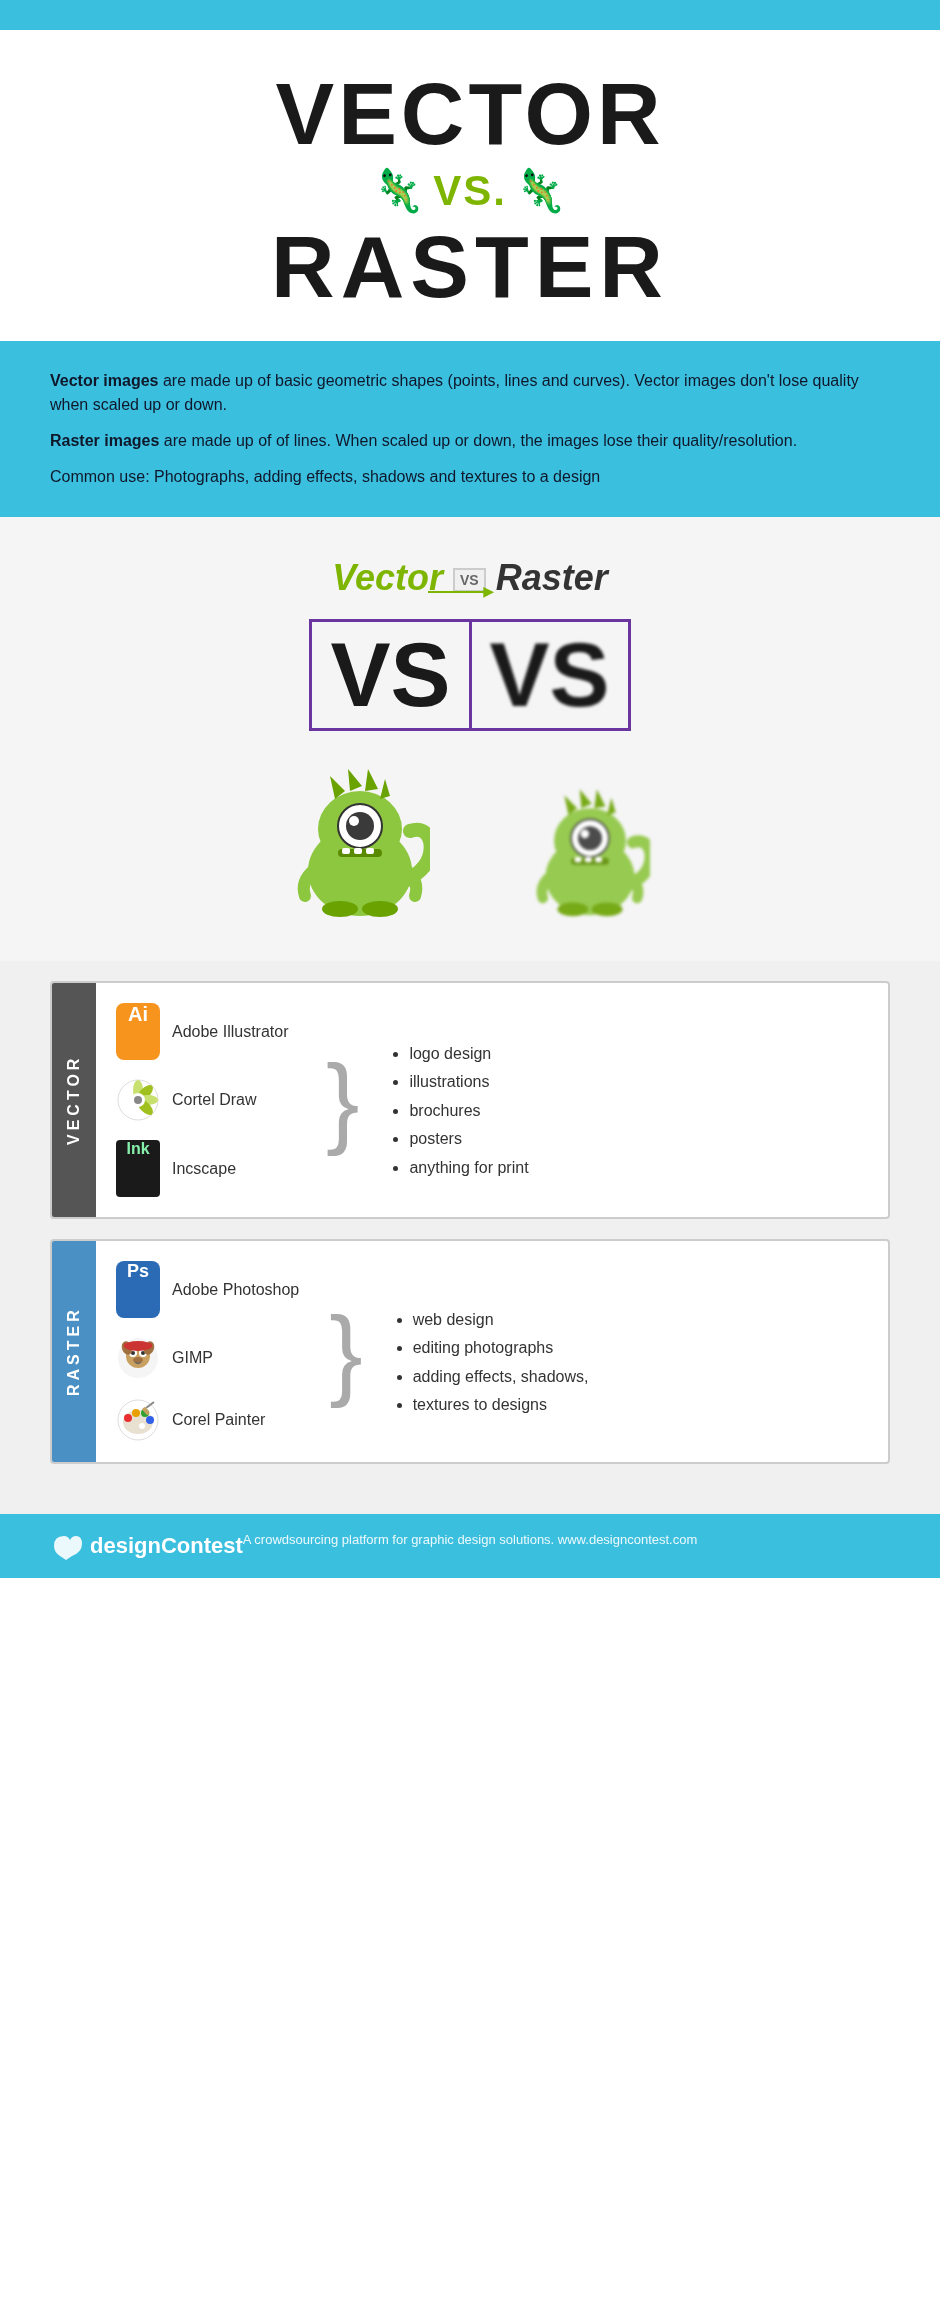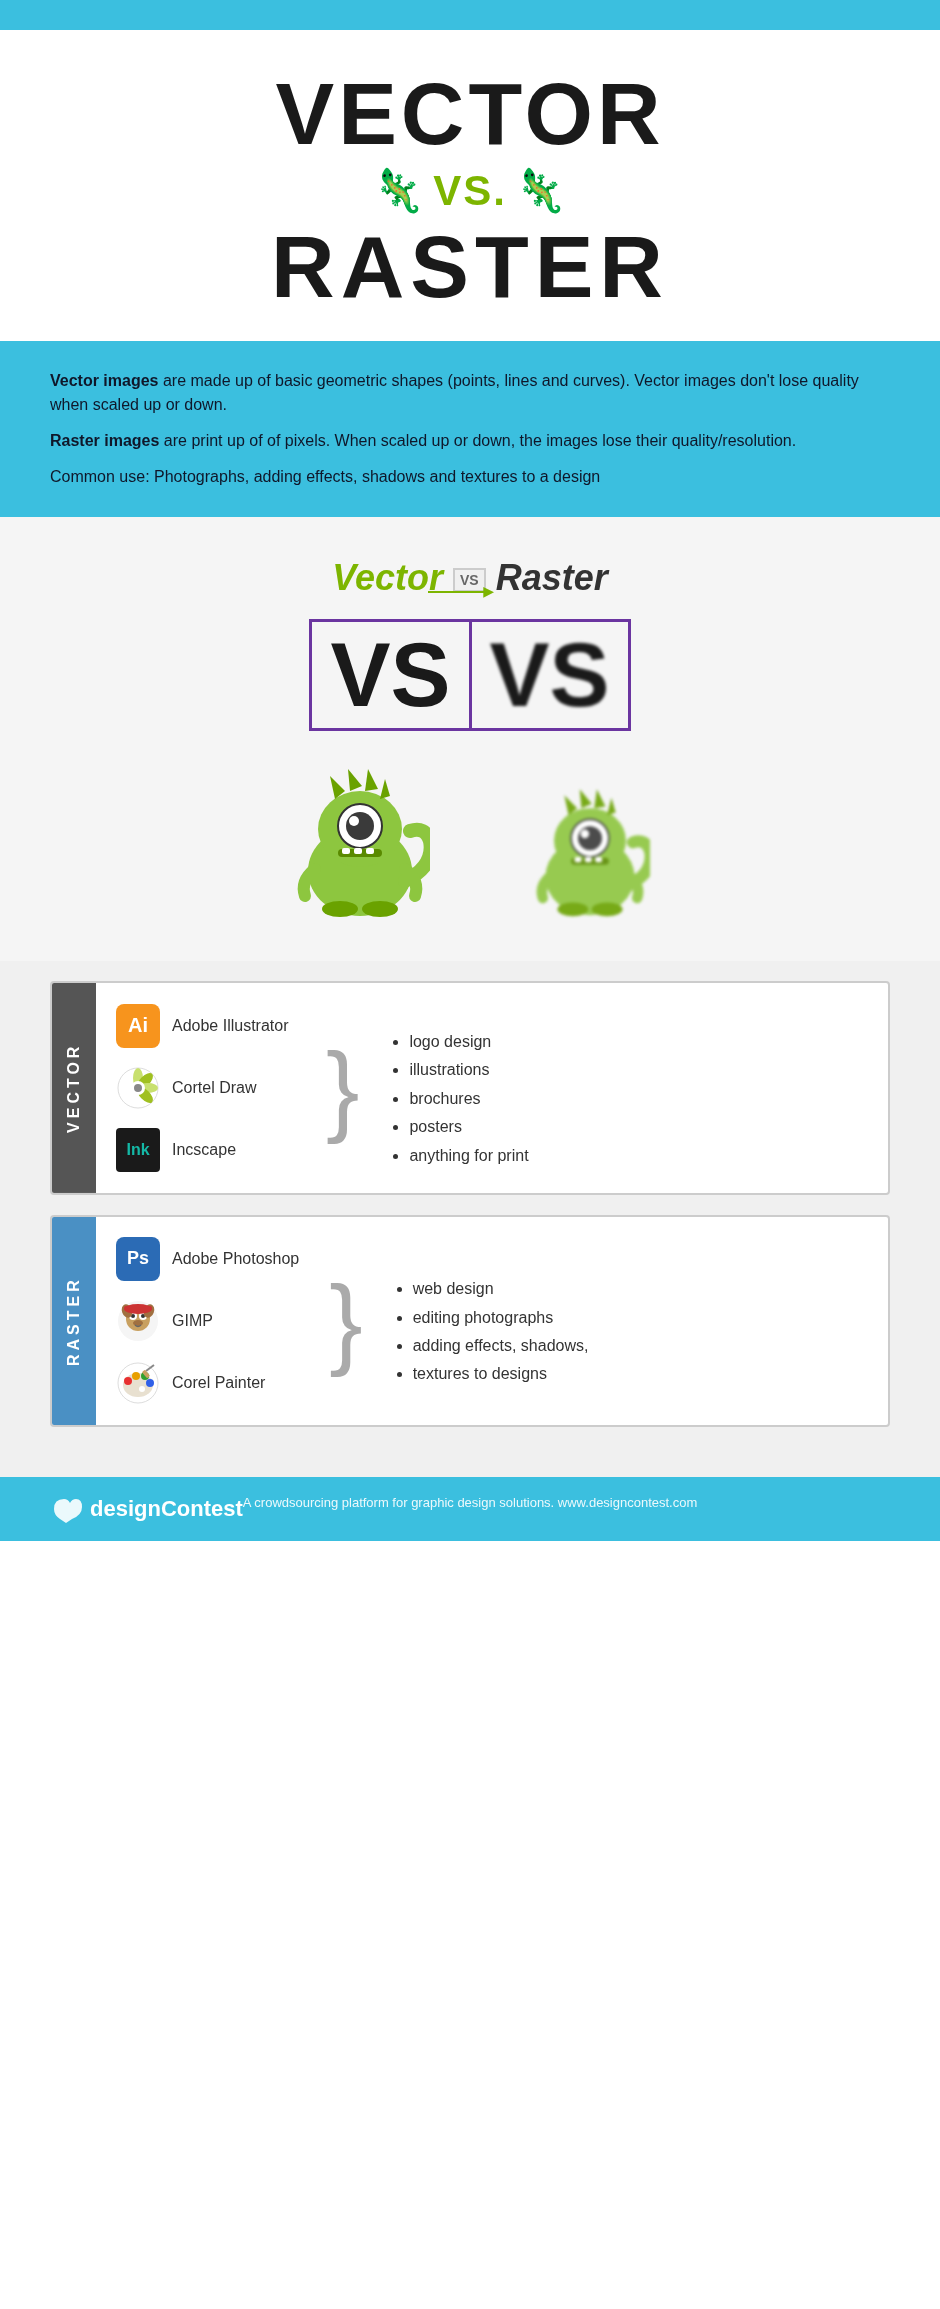--- a/index.html
+++ b/index.html
@@ -176,24 +176,24 @@
     }
 
     .tool-app-row {
       display: flex;
       align-items: center;
       gap: 12px;
     }
 
     .app-icon {
       width: 44px;
-      height: 44px;
+      height: 57px;
       border-radius: 8px;
       display: flex;
-      align-items: center;
+      align-items: flex-start;
       justify-content: center;
       font-size: 22px;
       font-weight: 900;
       color: white;
       flex-shrink: 0;
     }
     .ai-icon { background: #f7941d; }
     .ink-icon { background: #1a1a1a; border-radius: 4px; }
     .ps-icon { background: #2b6bb5; }
 
@@ -256,21 +256,21 @@
     .ai-letter {
       font-family: 'Arial Black', sans-serif;
       font-size: 20px;
       font-weight: 900;
       color: white;
     }
     .ink-letter {
       font-family: 'Arial Black', sans-serif;
       font-size: 16px;
       font-weight: 900;
-      color: #14b8a6;
+      color: #86efac;
     }
     .ps-letter {
       font-family: 'Arial Black', sans-serif;
       font-size: 18px;
       font-weight: 900;
       color: white;
     }
 
     
     .cd-icon-wrap {
@@ -306,21 +306,21 @@
   <div class="hero-raster">RASTER</div>
 </div>
 
 <div class="info-section">
   <p>
     <strong>Vector images</strong>
     <span> are made up of basic geometric shapes (points, lines and curves). Vector images don't lose quality when scaled up or down.</span>
   </p>
   <p>
     <strong>Raster images</strong>
-    <span> are print up of of pixels. When scaled up or down, the images lose their quality/resolution.</span>
+    <span> are made up of of lines. When scaled up or down, the images lose their quality/resolution.</span>
   </p>
   <p>Common use: Photographs, adding effects, shadows and textures to a design</p>
 </div>
 
 <div class="vs-section">
   <div class="vs-title">
     <span class="vs-title-vector">Vector</span>
     <span> </span>
     <span class="vs-title-vs">VS</span>
     <span> </span>

